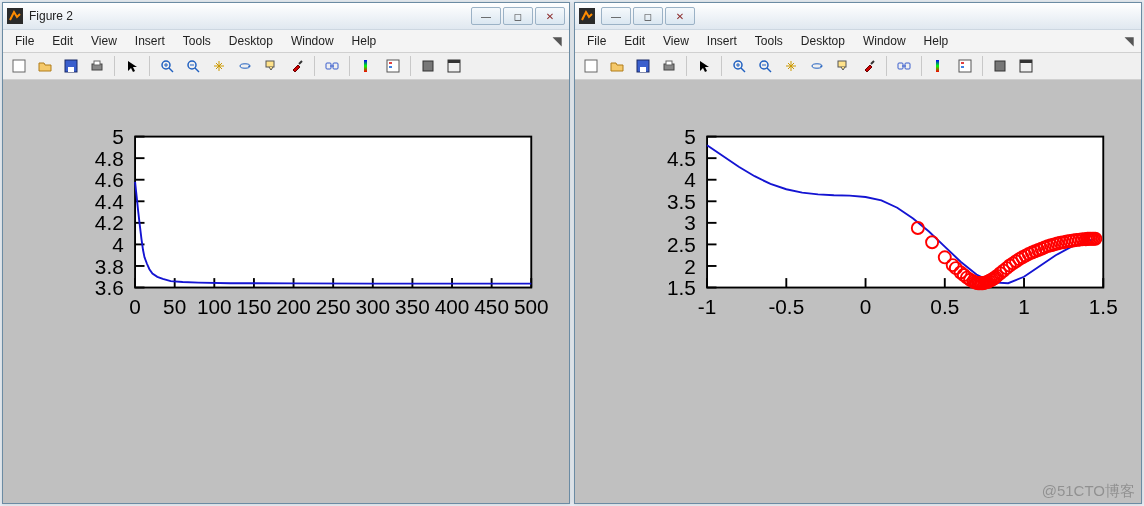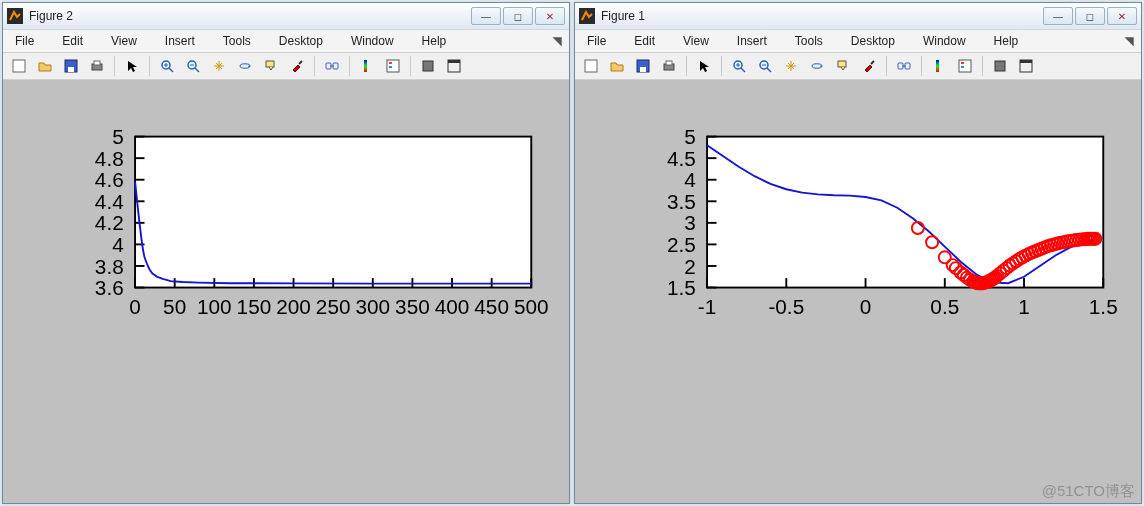--- a/index.html
+++ b/index.html
@@ -56,21 +56,21 @@
     font-size: 10px; color: #444;
     cursor: pointer;
   }
   .winbtn.close { color:#8a2a2a; }
   .menubar {
     height: 22px;
     background: var(--menu-bg);
     border-bottom: 1px solid #d0d0d0;
     display: flex; align-items: center;
     padding: 0 4px;
-    gap: 12px;
+    gap: 2px;
   }
   .menu-item {
     padding: 2px 8px; color: #222; cursor: pointer;
   }
   .menu-spacer { flex:1; }
   .menu-drop {
     width:16px; text-align:center; color:#555; cursor:pointer;
   }
   .toolbar {
     height: 26px;
@@ -290,21 +290,20 @@
 </div>
 
 <div class="figure-window">
   <div class="titlebar">
     <span class="app-icon">
       <svg viewBox="0 0 16 16">
           <rect width="16" height="16" fill="#2a2a2a"></rect>
           <path d="M3 12 L7 4 L10 9 L13 6" stroke="#ff8c00" stroke-width="2" fill="none"></path>
         </svg>
     </span>
-    <span class="title-text">Figure 1</span>
     <span class="winbtns">
       <span class="winbtn">—</span>
       <span class="winbtn">◻</span>
       <span class="winbtn close">✕</span>
     </span>
   </div>
   <div class="menubar">
     <span class="menu-item">File</span>
     <span class="menu-item">Edit</span>
     <span class="menu-item">View</span>

